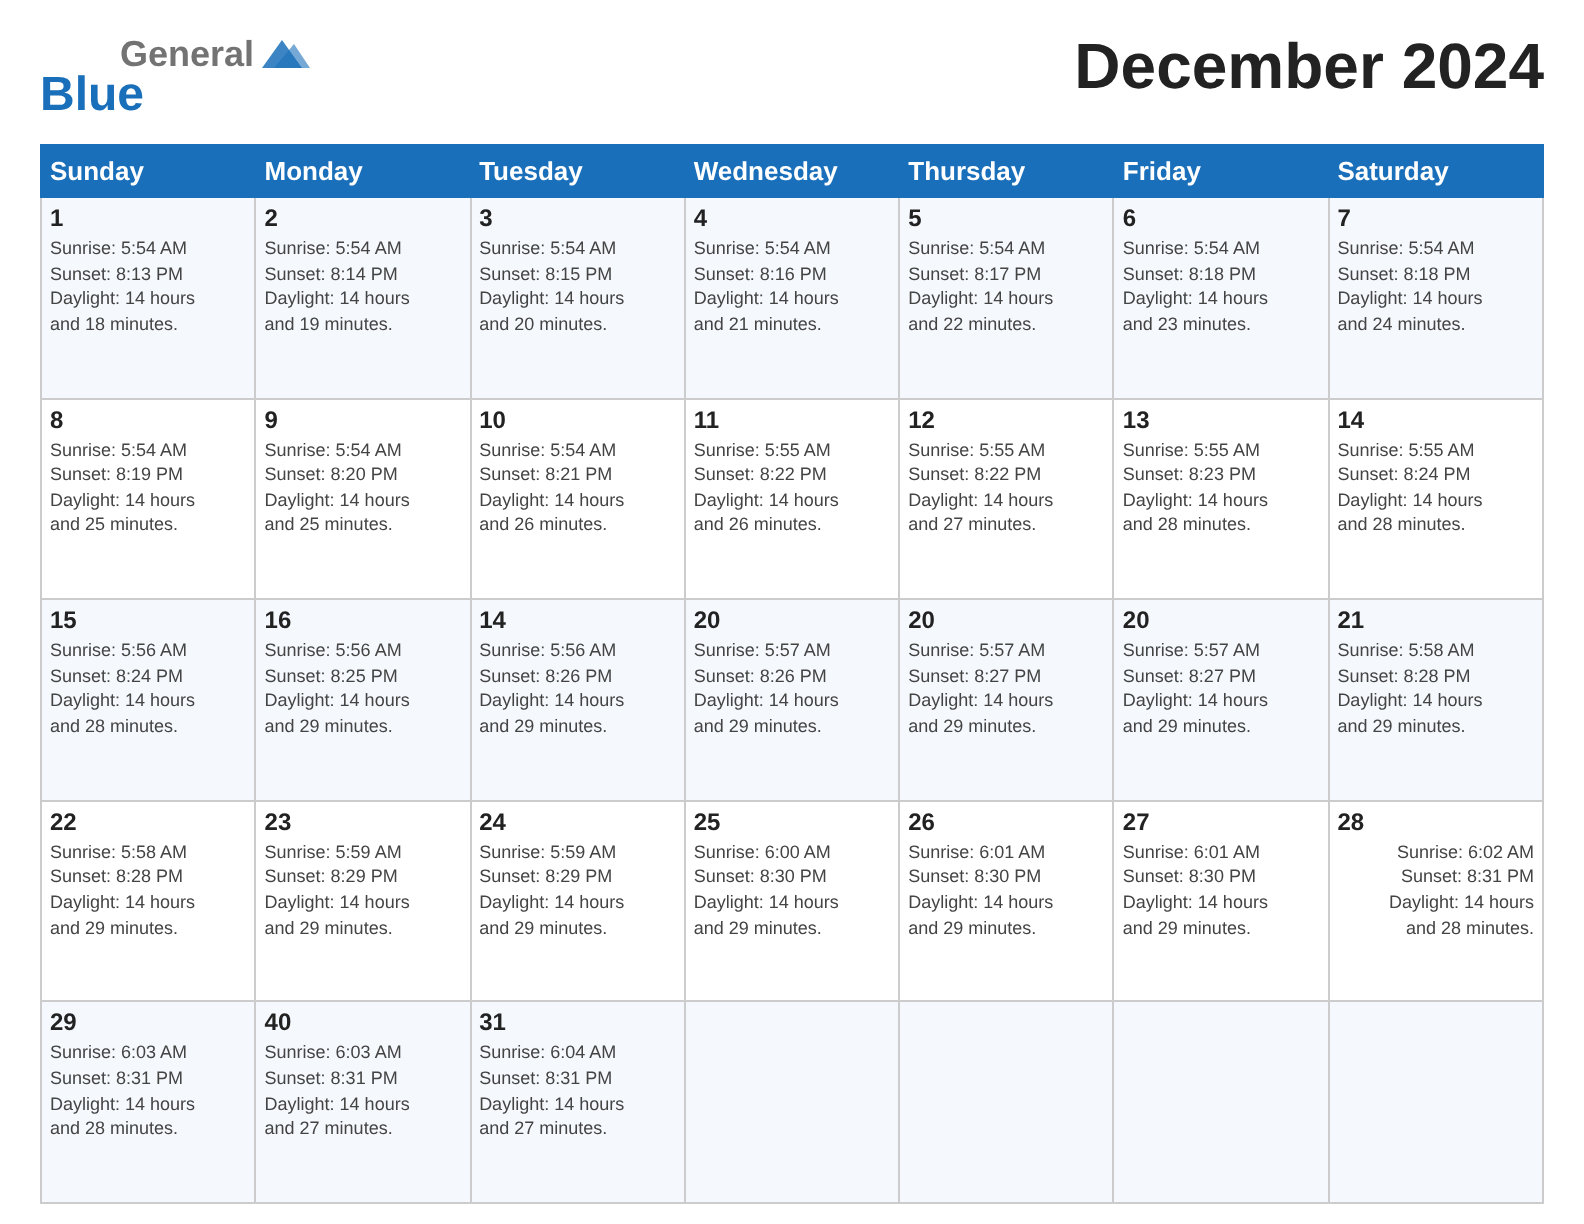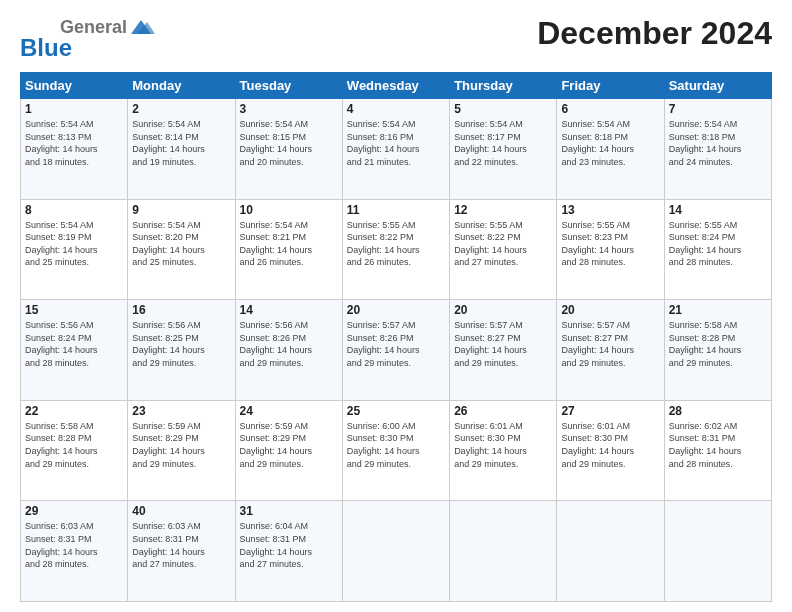--- a/index.html
+++ b/index.html
@@ -322,21 +322,21 @@
           </td>
           <td>
             <span class="day-num">27</span>
             <div class="day-info" style="white-space: pre-line;">Sunrise: 6:01 AM
 Sunset: 8:30 PM
 Daylight: 14 hours
 and 29 minutes.</div>
           </td>
           <td>
             <span class="day-num">28</span>
-            <div class="day-info" style="white-space: pre-line;">Sunrise: 6:02 AM
+            <div class="day-info" style="white-space: pre-line; text-align: right;">Sunrise: 6:02 AM
 Sunset: 8:31 PM
 Daylight: 14 hours
 and 28 minutes.</div>
           </td>
         </tr>
         <tr>
           <td>
             <span class="day-num">29</span>
             <div class="day-info" style="white-space: pre-line;">Sunrise: 6:03 AM
 Sunset: 8:31 PM

